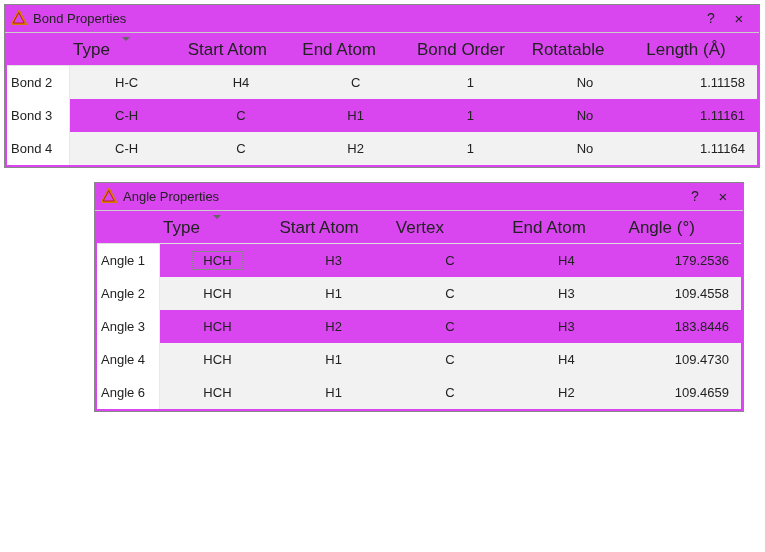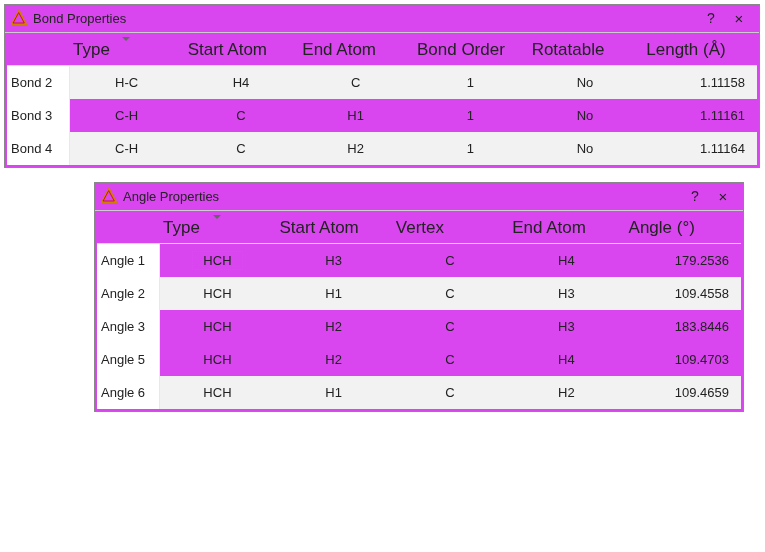--- a/index.html
+++ b/index.html
@@ -223,27 +223,27 @@
           <td class="cell num">109.4558</td>
         </tr>
         <tr>
           <td class="rowlabel">Angle 3</td>
           <td class="cell type"><span class="typebox">HCH</span></td>
           <td class="cell">H2</td>
           <td class="cell">C</td>
           <td class="cell">H3</td>
           <td class="cell num">183.8446</td>
         </tr>
-        <tr>
-          <td class="rowlabel">Angle 5</td>
-          <td class="cell type"><span class="typebox">HCH</span></td>
-          <td class="cell">H2</td>
+        <tr class="alt">
+          <td class="rowlabel">Angle 4</td>
+          <td class="cell type"><span class="typebox">HCH</span></td>
+          <td class="cell">H1</td>
           <td class="cell">C</td>
           <td class="cell">H4</td>
-          <td class="cell num">109.4703</td>
+          <td class="cell num">109.4730</td>
         </tr>
         <tr class="alt">
           <td class="rowlabel">Angle 6</td>
           <td class="cell type"><span class="typebox">HCH</span></td>
           <td class="cell">H1</td>
           <td class="cell">C</td>
           <td class="cell">H2</td>
           <td class="cell num">109.4659</td>
         </tr>
       </tbody>

